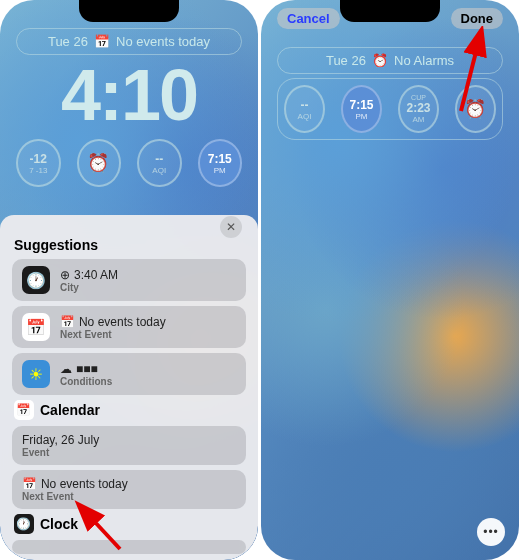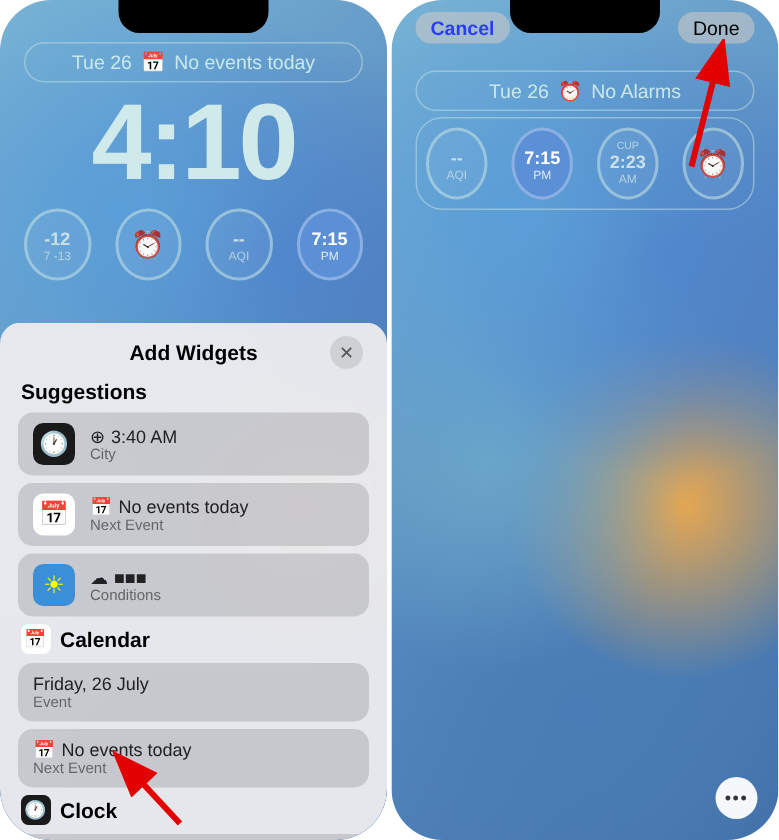--- a/index.html
+++ b/index.html
@@ -9,21 +9,21 @@
                      radial-gradient(circle at 70% 30%, #4978c4 0%, transparent 35%),
                      radial-gradient(circle at 25% 55%, #6ba5c8 0%, transparent 38%),
                      radial-gradient(circle at 75% 60%, #e8a74f 0%, transparent 30%),
                      radial-gradient(circle at 50% 85%, #4a7db5 0%, transparent 45%),
                      linear-gradient(135deg, #7fb8d4 0%, #5a8fc4 50%, #3f6ba3 100%); }
 .notch { position: absolute; top: 0; left: 50%; transform: translateX(-50%); width: 100px; height: 22px; 
          background: #000; border-radius: 0 0 14px 14px; z-index: 100; }
 .top-bar { display: flex; justify-content: space-between; padding: 8px 16px 4px; }
 .btn-pill { background: rgba(200,200,200,0.6); color: #2a3cff; font-size: 13px; font-weight: 600; 
             padding: 3px 10px; border-radius: 12px; border: none; }
-.btn-done { color: #000; font-weight: 400; }
+.btn-done { color: #000; font-weight: 700; }
 .date-pill { margin: 28px 16px 4px; border: 1.5px solid rgba(190,220,225,0.55); border-radius: 18px; 
              padding: 5px 14px; color: #c8e8ea; font-size: 13px; display: flex; align-items: center; gap: 6px; justify-content: center; }
 .clock-time { color: #d0eaec; font-size: 72px; font-weight: 600; text-align: center; line-height: 1; margin: 2px 0 8px; letter-spacing: -2px; }
 .widget-row { margin: 2px 16px; display: flex; gap: 16px; }
 .widget-row.bordered { border: 1.5px solid rgba(190,220,225,0.55); border-radius: 18px; padding: 6px; }
 .widget-circle { width: 48px; height: 48px; border-radius: 50%; display: flex; flex-direction: column; 
                  align-items: center; justify-content: center; color: #c8e0e5; font-size: 10px; 
                  border: 2px solid rgba(190,220,225,0.6); background: rgba(255,255,255,0.05); }
 .widget-circle.blue { background: #5b8fd6; border-color: rgba(255,255,255,0.3); color: #fff; }
 .wc-top { font-size: 12px; font-weight: 600; }
@@ -40,21 +40,21 @@
 .section-icon { width: 20px; height: 20px; border-radius: 5px; display: inline-flex; align-items: center; justify-content: center; font-size: 12px; }
 .sugg-row { background: rgba(130,130,135,0.3); border-radius: 10px; padding: 7px 10px; margin-bottom: 5px; 
             display: flex; align-items: center; gap: 10px; }
 .sugg-icon { width: 28px; height: 28px; border-radius: 7px; display: flex; align-items: center; justify-content: center; 
              font-size: 16px; flex-shrink: 0; }
 .si-clock { background: #1a1a1a; color: #fff; }
 .si-cal { background: #fff; color: #e63; }
 .si-weather { background: #3a8fd8; color: #ff0; }
 .sugg-text { flex: 1; }
 .sugg-main { font-size: 12px; font-weight: 500; color: #222; display: flex; align-items: center; gap: 4px; }
-.sugg-sub { font-size: 10px; color: #666; }
+.sugg-sub { font-size: 10px; color: #666; font-weight: bold; }
 .arrow { position: absolute; pointer-events: none; z-index: 200; }
 .more-btn { position: absolute; bottom: 14px; right: 14px; width: 28px; height: 28px; border-radius: 50%; 
             background: rgba(255,255,255,0.95); display: flex; align-items: center; justify-content: center; 
             color: #333; font-size: 12px; letter-spacing: 1px; border: none; }
 .alarm-ico::before { content: "⏰"; font-size: 18px; filter: grayscale(0.3); }
 </style>
 </head>
 <body>
 
 <div class="phone">
@@ -81,21 +81,20 @@
       <span class="wc-bot">AQI</span>
     </div>
     <div class="widget-circle blue">
       <span class="wc-top">7:15</span>
       <span class="wc-bot">PM</span>
     </div>
   </div>
 
   <div class="sheet">
     <div class="sheet-head">
-      <span class="sheet-title">Add Widgets</span>
       <button class="close-btn">
         <span>✕</span>
       </button>
     </div>
 
     <div class="section-h">Suggestions</div>
 
     <div class="sugg-row">
       <div class="sugg-icon si-clock">
           <span>🕐</span>

